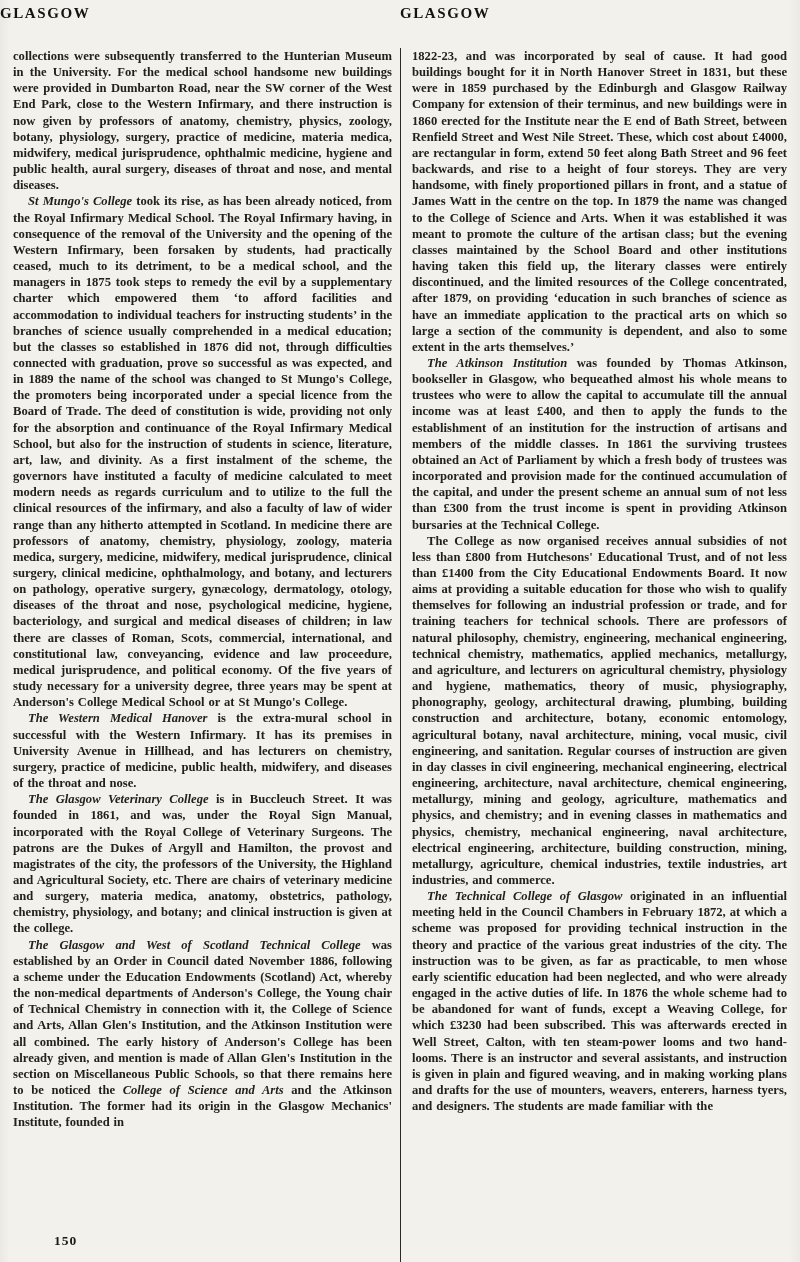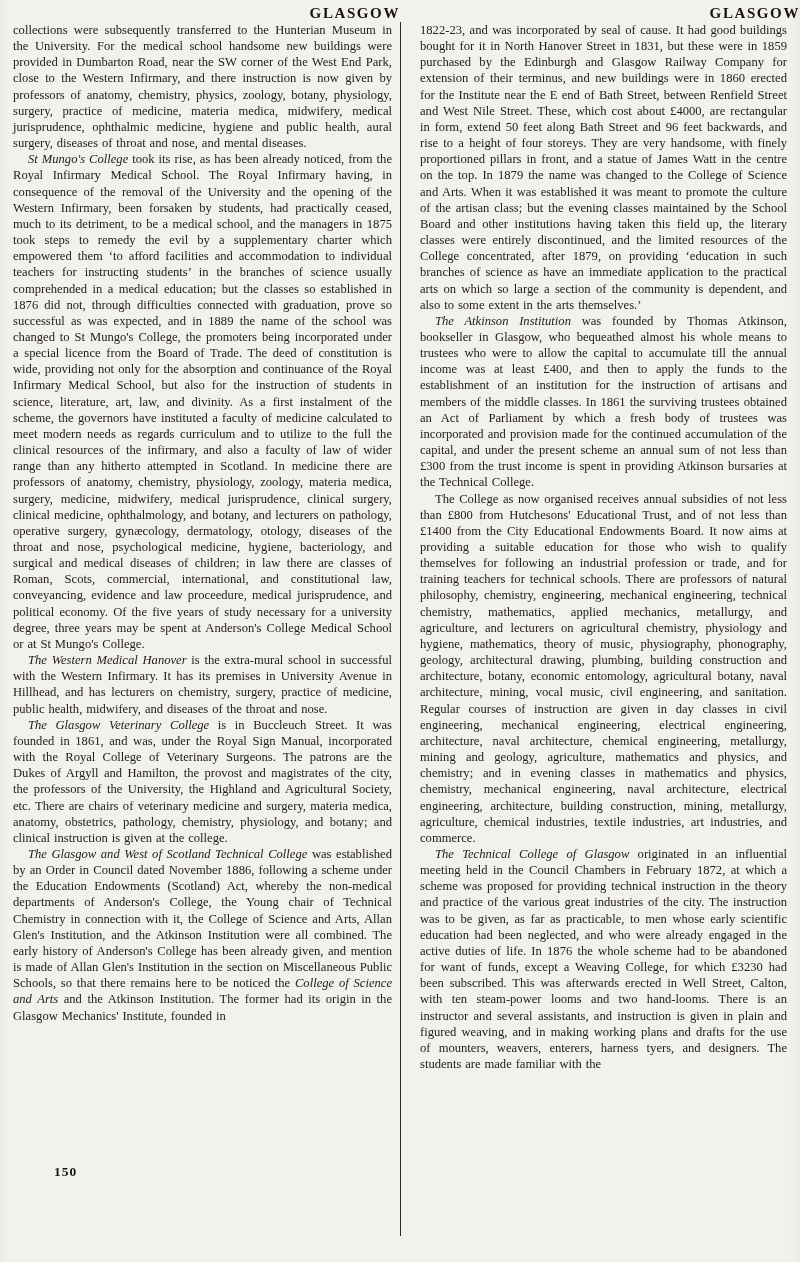--- a/index.html
+++ b/index.html
@@ -5,37 +5,37 @@
   html,body{margin:0;padding:0;background:#e8e6e1;}
   .page{
     width:800px;height:1262px;position:relative;overflow:hidden;
     background:#f3f1ec;
     background-image:linear-gradient(90deg, rgba(0,0,0,0.035) 0, rgba(0,0,0,0) 10px, rgba(0,0,0,0) 788px, rgba(0,0,0,0.03) 800px);
     font-family:"Liberation Serif","DejaVu Serif",serif;
     color:#221f1c;
   }
   .running-heads{display:flex;padding-top:4px;}
   .running-head{
-    width:50%;text-align:right;font-weight:bold;font-size:15px;
+    width:50%;text-align:left;font-weight:bold;font-size:15px;
     letter-spacing:1.6px;color:#161310;line-height:18px;
   }
-  .columns{display:flex;margin-top:0;height:1214px;overflow:hidden;}
+  .columns{display:flex;margin-top:26px;height:1214px;overflow:hidden;font-weight:bold;}
   .col{
     width:50%;box-sizing:border-box;overflow:hidden;
     text-align:justify;font-size:12.6px;line-height:16.15px;
     word-spacing:0.06em;color:#24211d;
   }
   .col.left{padding:0 8px 0 13px;}
-  .col.right{border-left:1.6px solid #2b2926;padding:0 13px 0 19px;}
+  .col.right{border-left:1.6px solid #2b2926;padding:0 13px 0 11px;}
   .col p{margin:0;text-indent:15px;}
   .col p.cont{text-indent:0;}
   .lead{font-style:italic;}
   .inline-italic{font-style:italic;}
   .page-number{
-    position:absolute;left:54px;top:1164px;
+    position:absolute;left:54px;top:1233px;
     font-size:13.5px;font-weight:bold;letter-spacing:1px;color:#1c1916;
   }
 </style>
 </head>
 <body>
 
 <div class="page">
 
   <div class="running-heads">
     <div class="running-head">GLASGOW</div>

